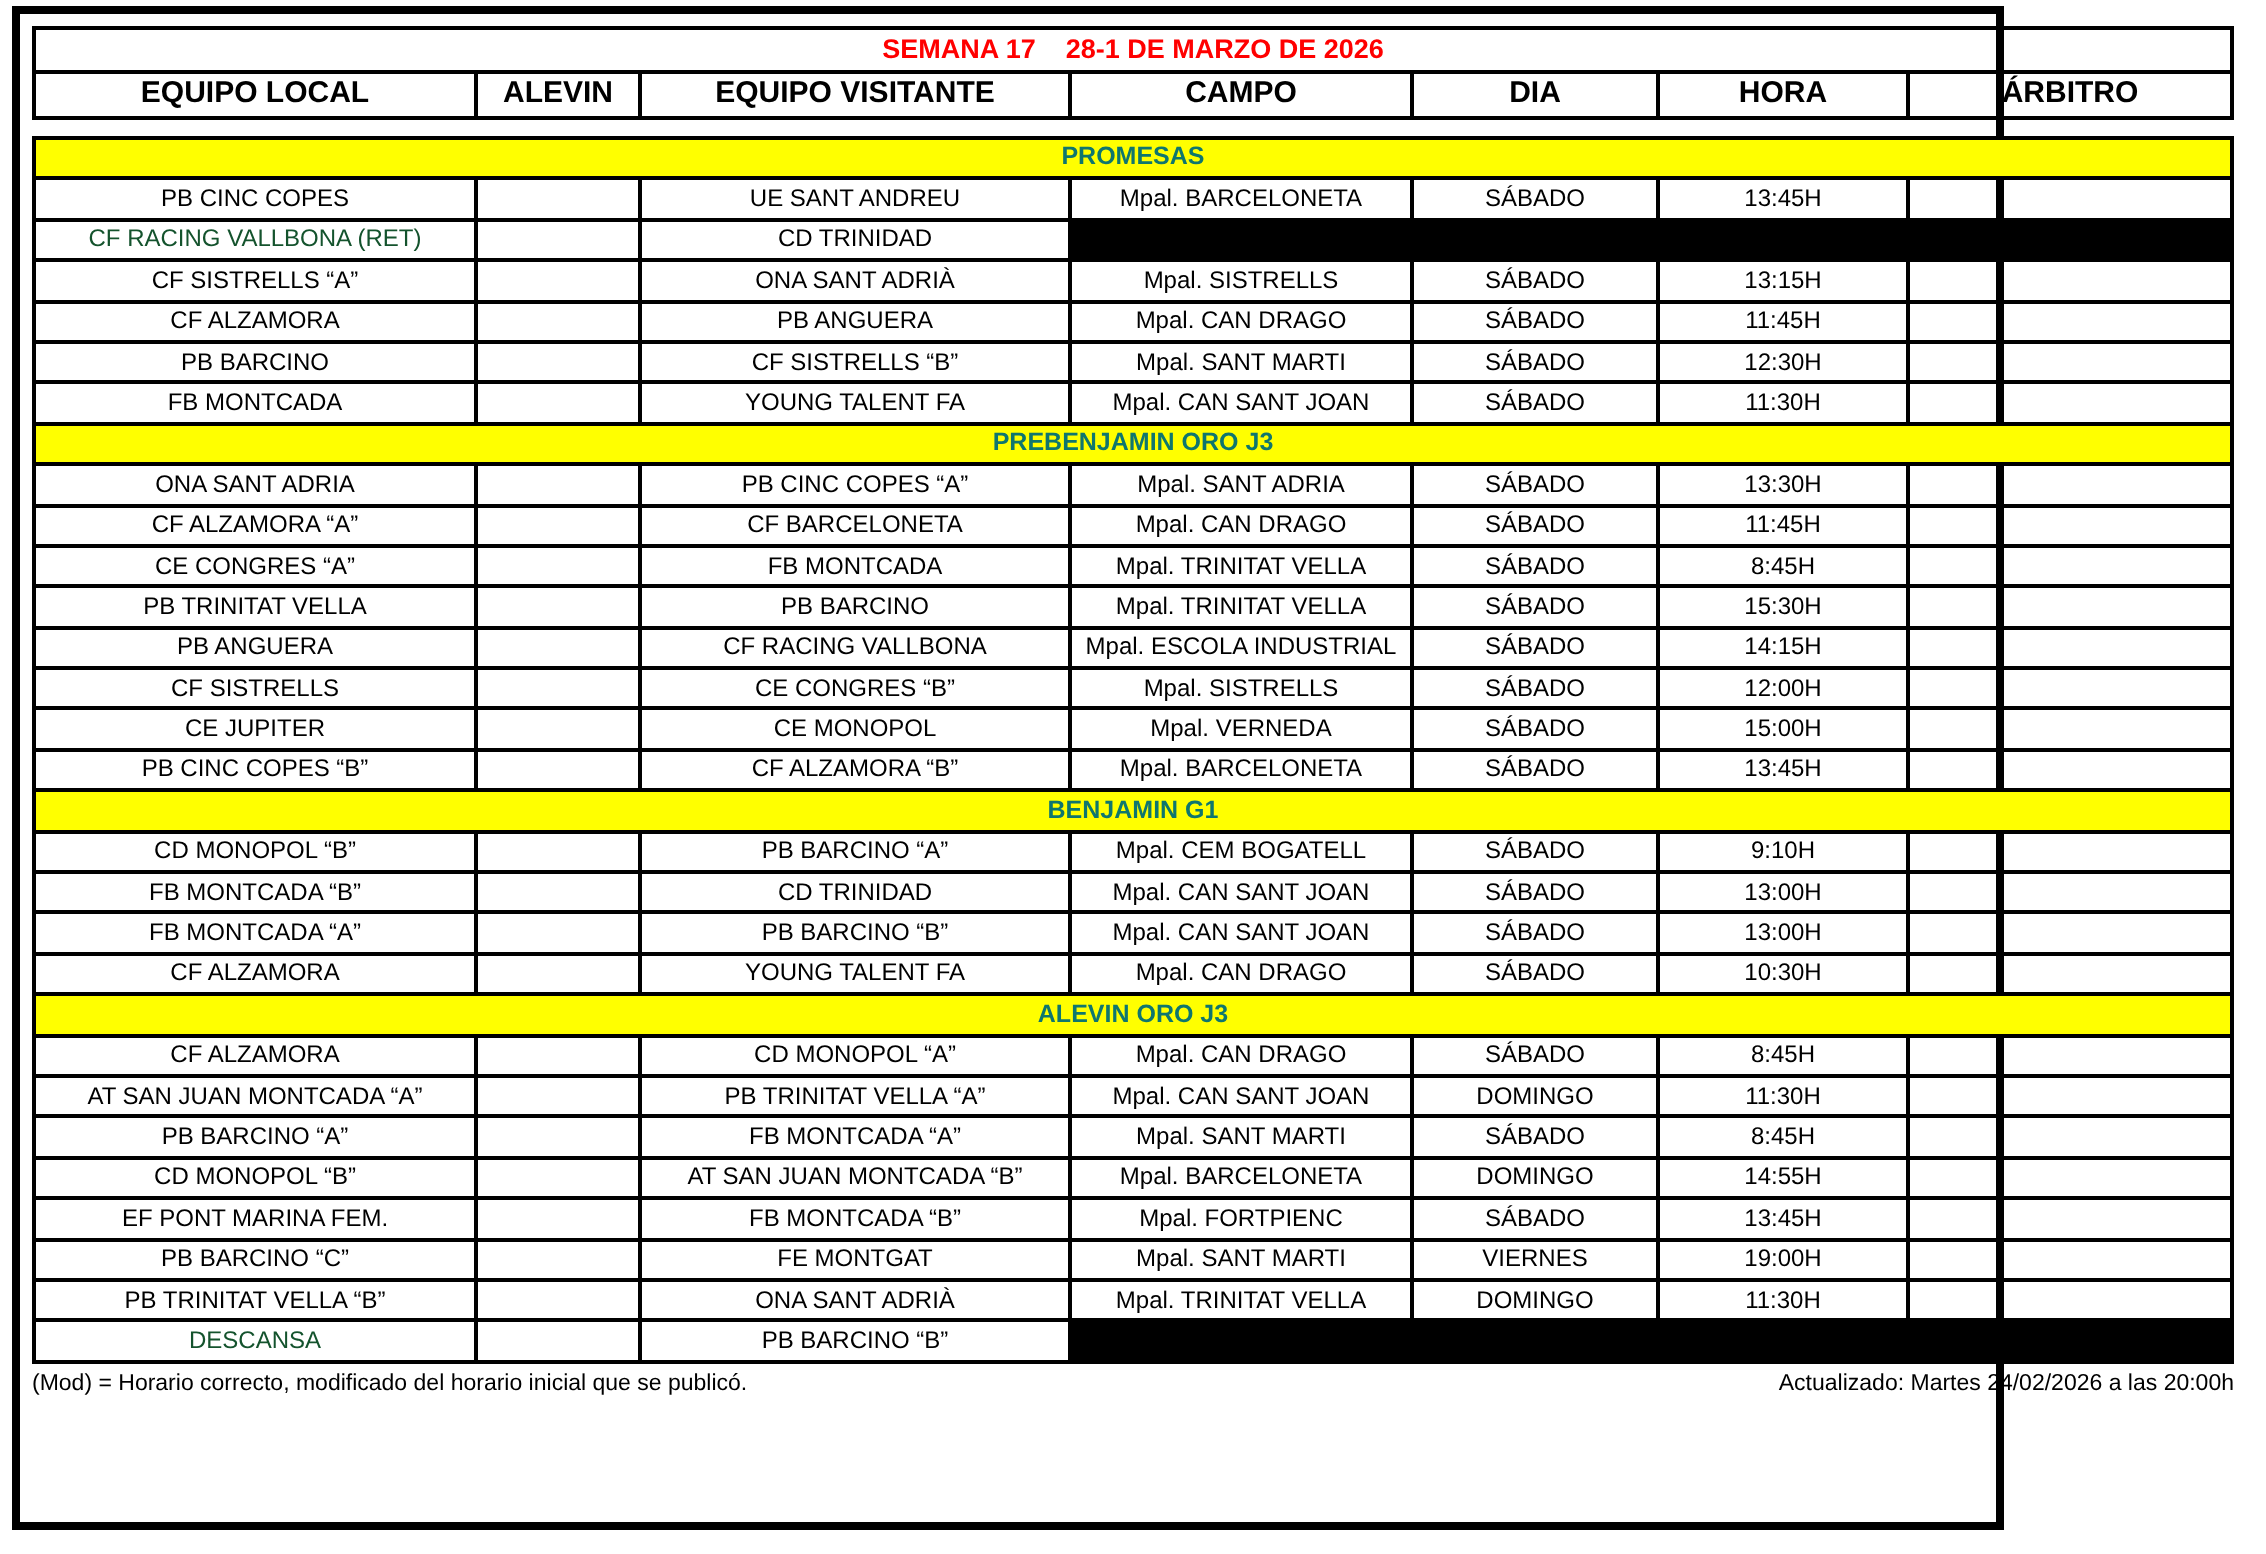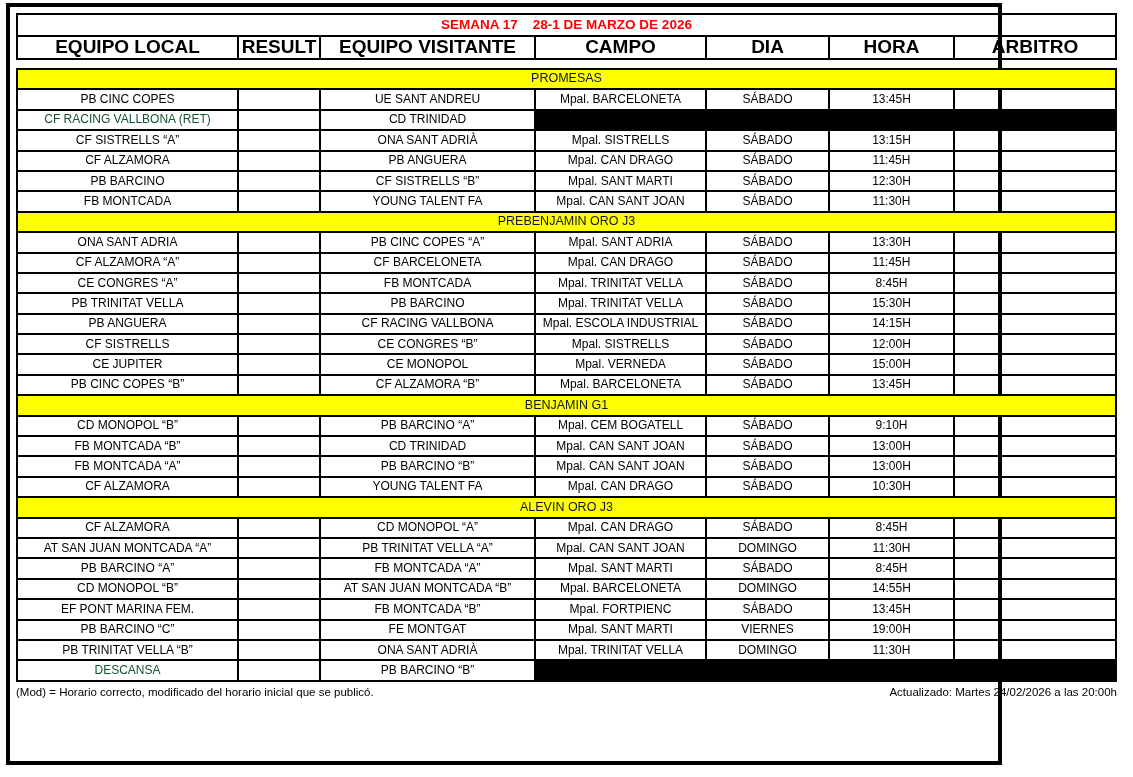--- a/index.html
+++ b/index.html
@@ -40,29 +40,29 @@
   }
   .title-cell {
     font-weight: bold;
     color: #FF0000;
     font-size: 13.5px;
     height: 20px;
     white-space: pre;
   }
   .colhdr-cell {
     font-weight: bold;
-    font-size: 19px;
+    font-size: 15px;
     height: 21px;
   }
   .block-gap { height: 8px; }
   .main-table td { height: 18.4px; }
   .section-row td {
     background: #FFFF00;
-    color: #0f172a;
-    font-weight: normal;
+    color: #0f766e;
+    font-weight: bold;
     font-size: 12.5px;
   }
   .red-text { color: #14532d; }
   .blackout { background: #000000; }
   .footer-line {
     width: 1101px;
     display: flex;
     justify-content: space-between;
     align-items: flex-start;
     font-size: 11.5px;
@@ -84,21 +84,21 @@
         <col style="width:123px">
         <col style="width:125px">
         <col>
     </colgroup>
     <tbody>
         <tr>
       <td class="title-cell" colspan="7">SEMANA 17    28-1 DE MARZO DE 2026</td>
     </tr>
     <tr>
       <td class="colhdr-cell">EQUIPO LOCAL</td>
-      <td class="colhdr-cell">RESULT</td>
+      <td class="colhdr-cell">ALEVIN</td>
       <td class="colhdr-cell">EQUIPO VISITANTE</td>
       <td class="colhdr-cell">CAMPO</td>
       <td class="colhdr-cell">DIA</td>
       <td class="colhdr-cell">HORA</td>
       <td class="colhdr-cell">ÁRBITRO</td>
     </tr>
   </tbody>
     </table>
 
   <div class="block-gap"></div>

